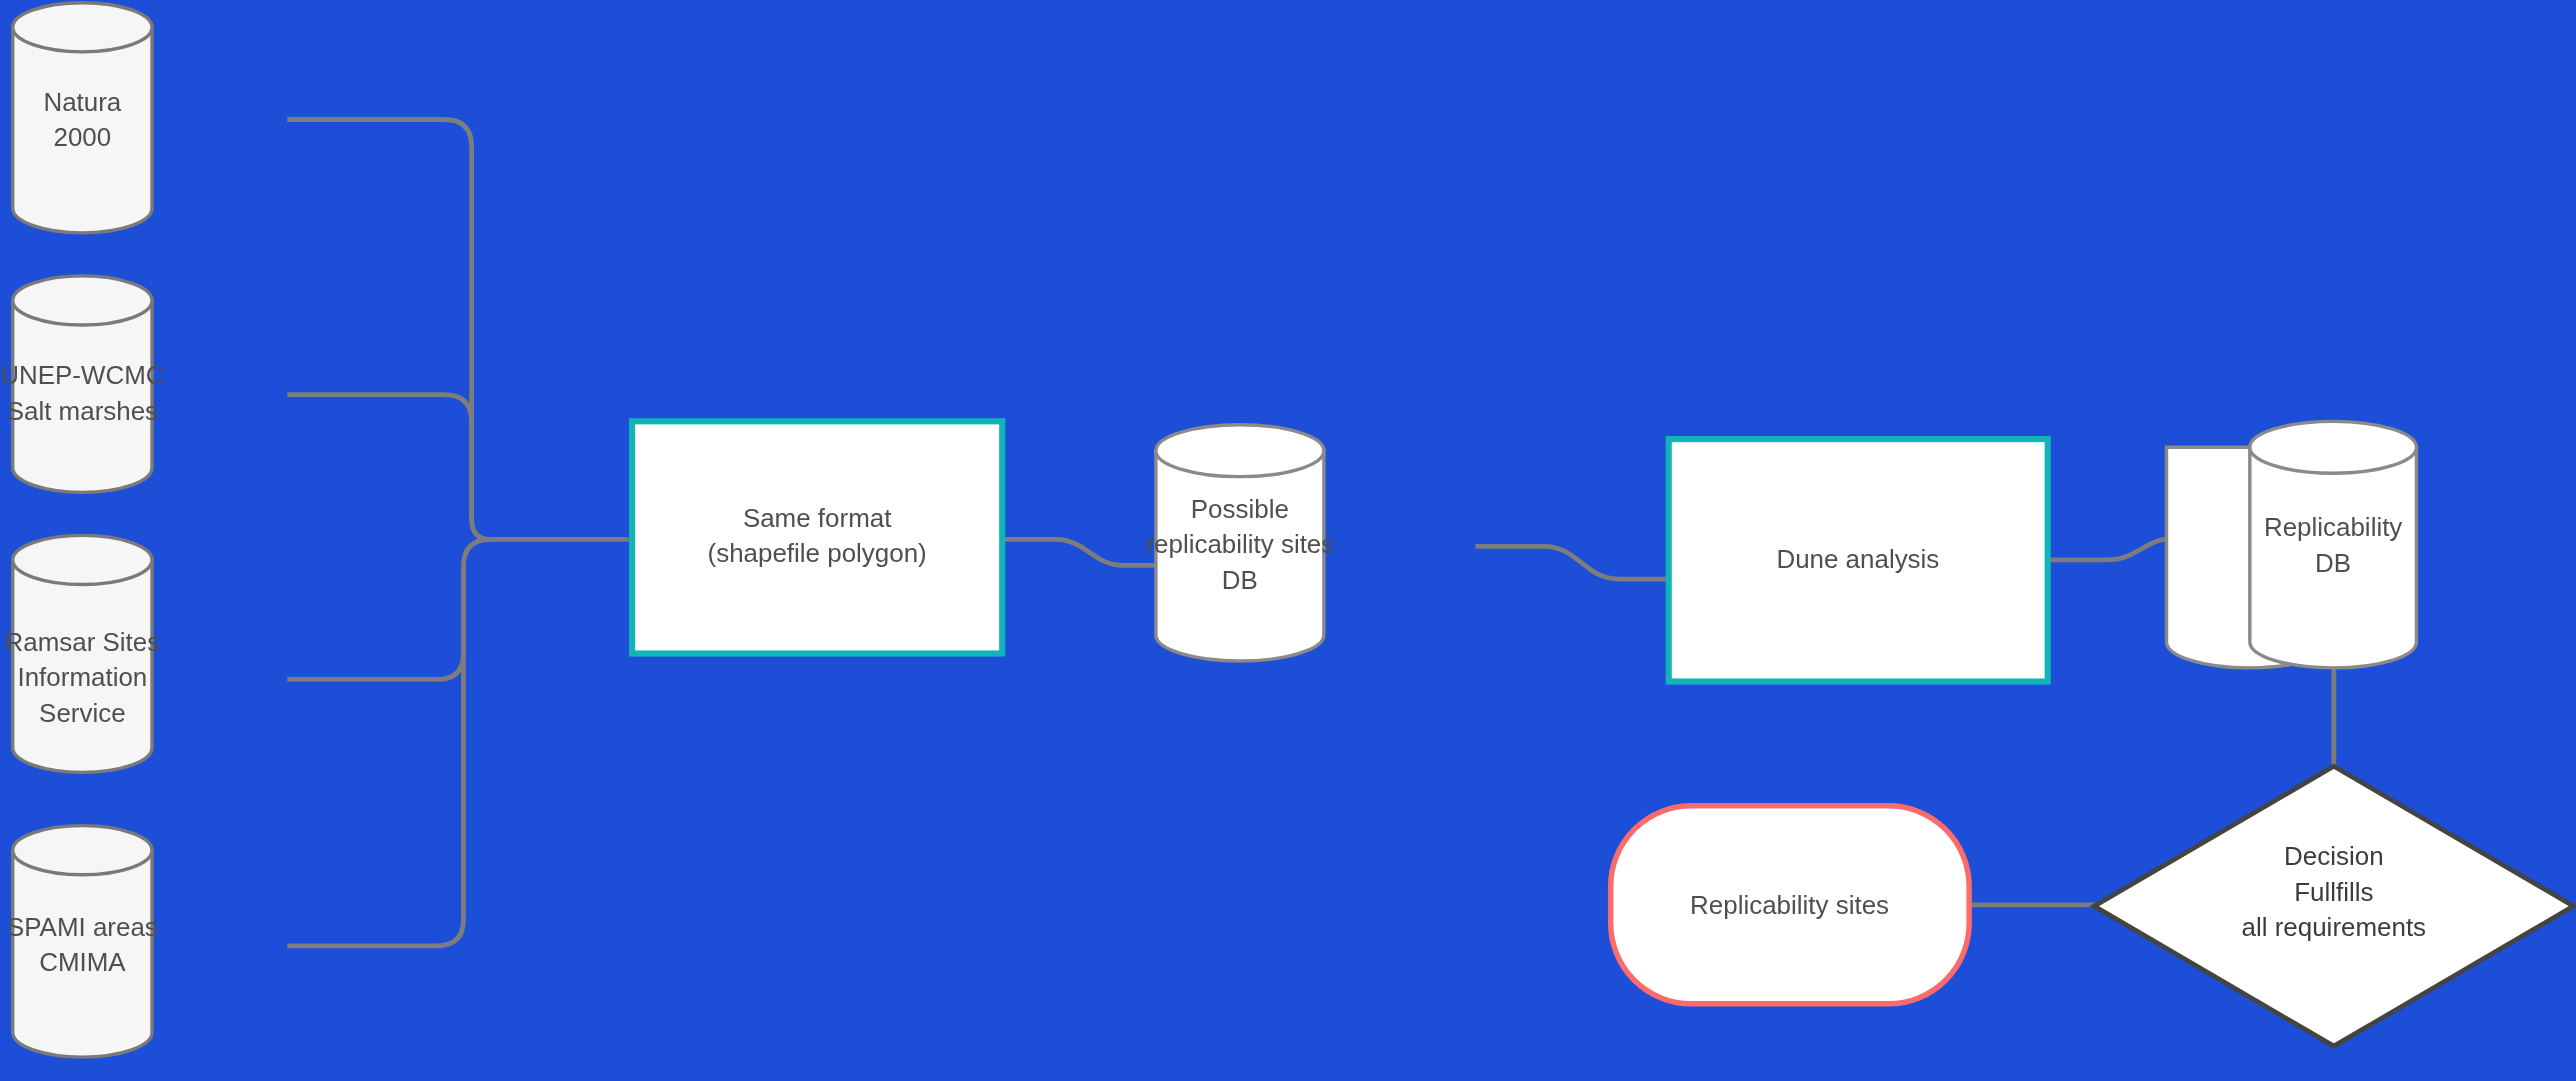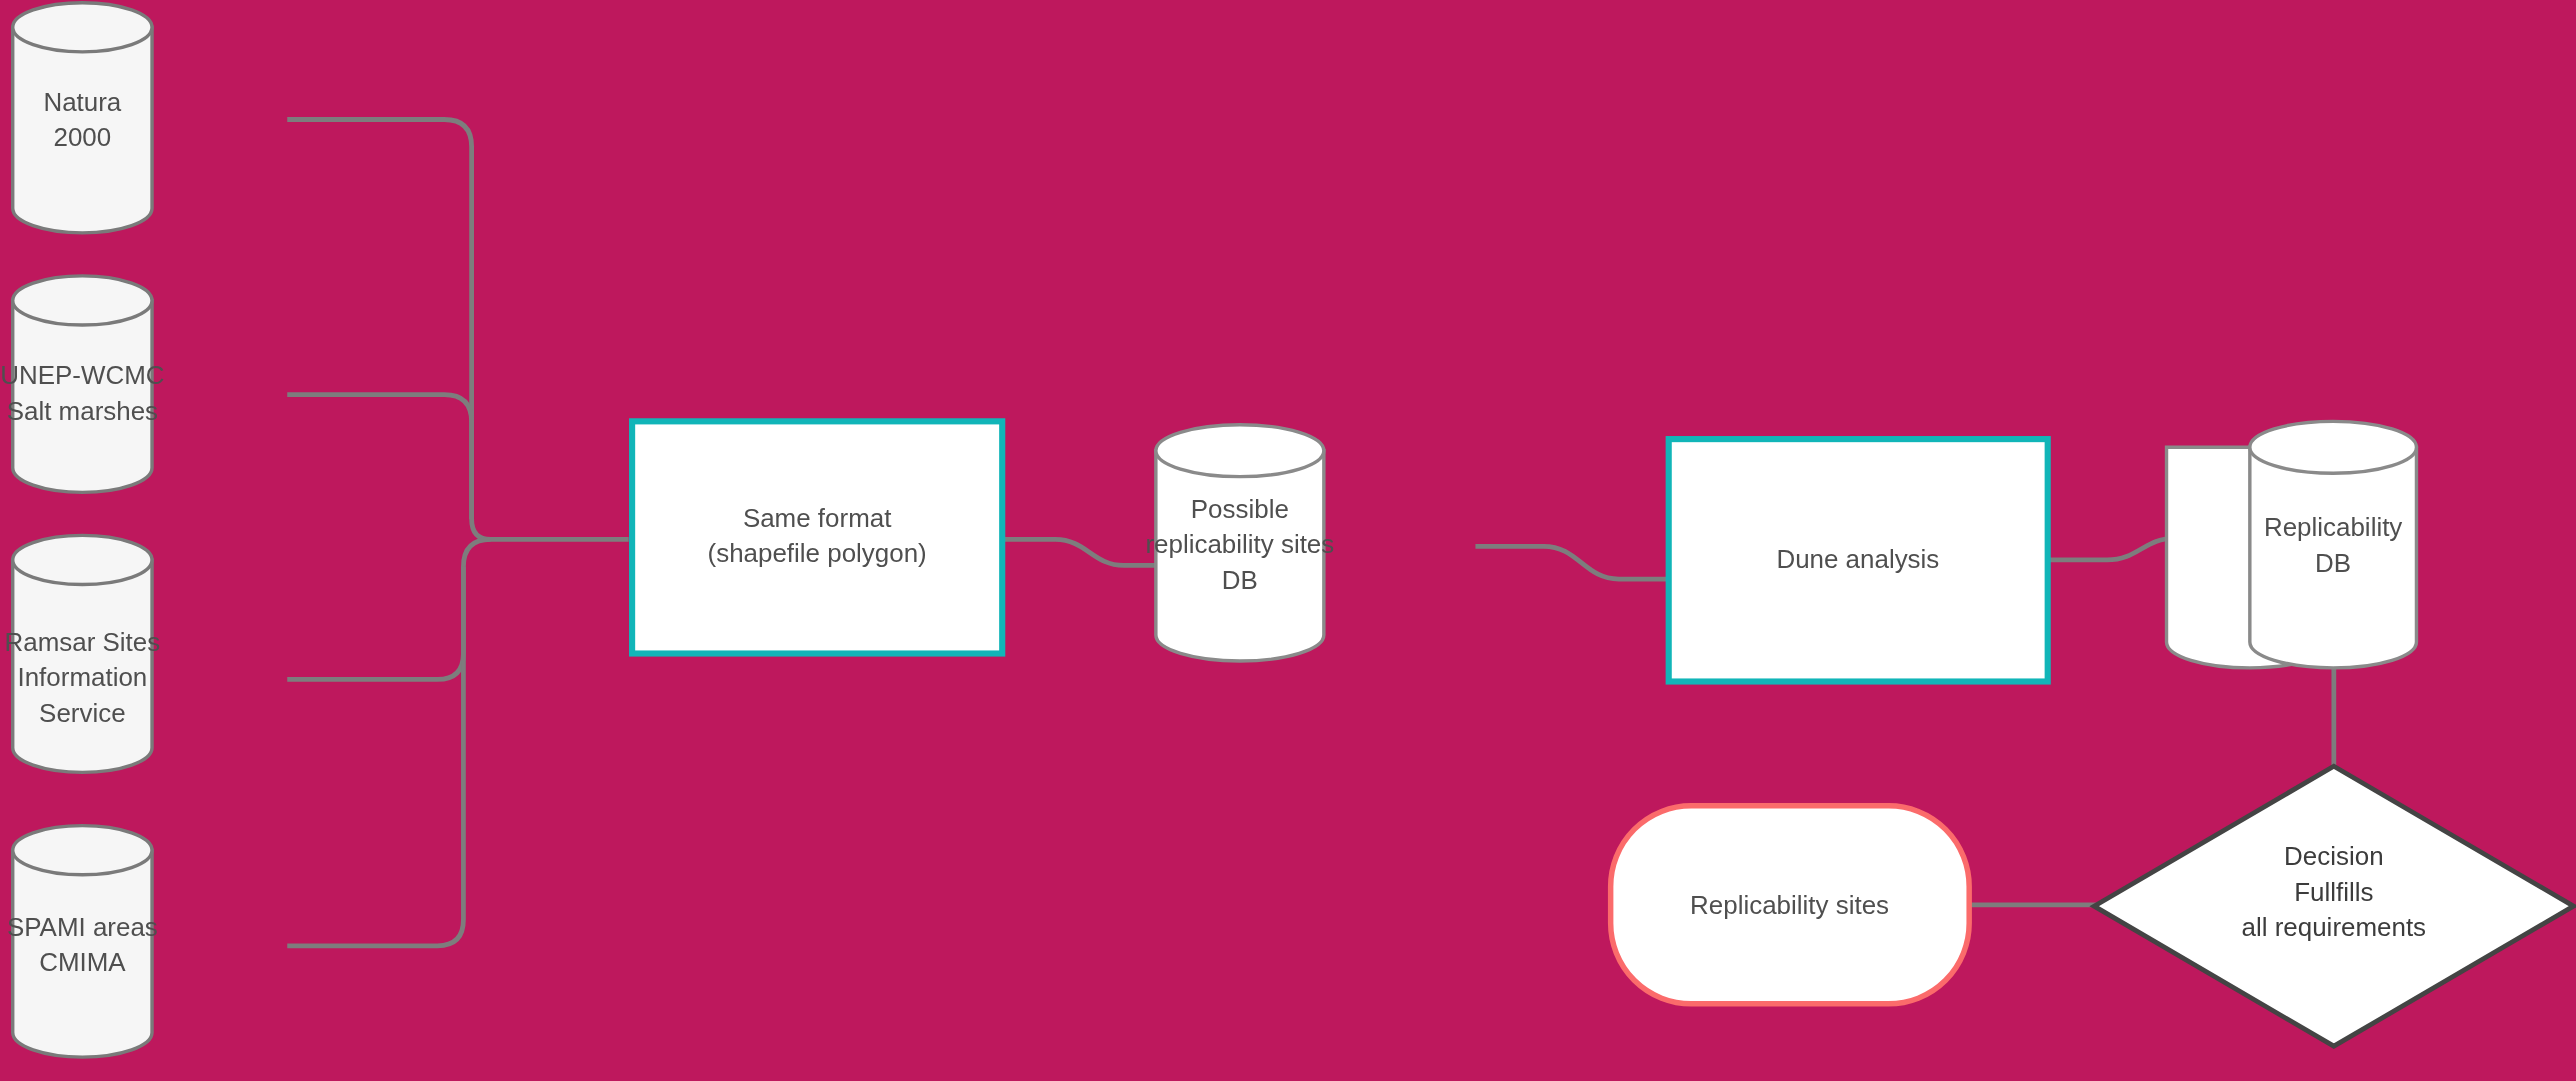--- a/index.html
+++ b/index.html
@@ -4,21 +4,21 @@
 <style>
   html, body {
     margin: 0;
     padding: 0;
     background: #ffffff;
   }
   #stage {
     position: relative;
     width: 2576px;
     height: 1081px;
-    background: #be185d;
+    background: #1d4ed8;
     font-family: "Liberation Sans", sans-serif;
     overflow: hidden;
   }
   svg.canvas {
     position: absolute;
     top: 0; left: 0;
     width: 2576px;
     height: 1081px;
     display: block;
   }

